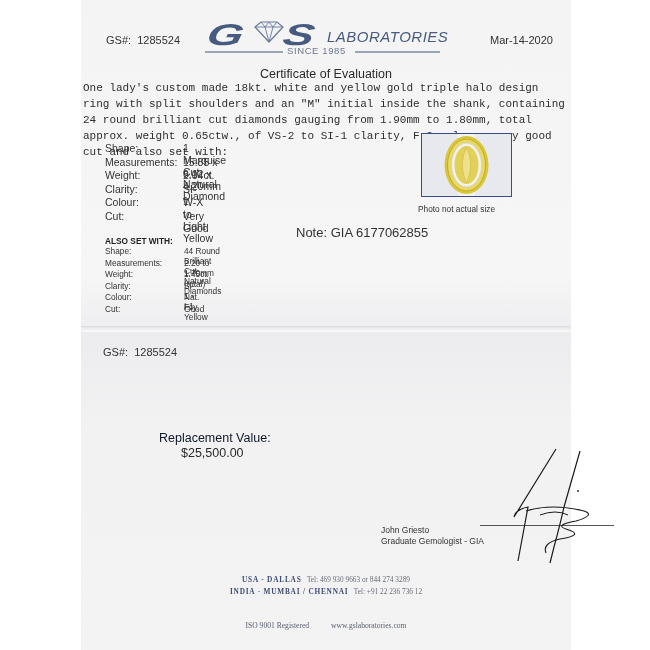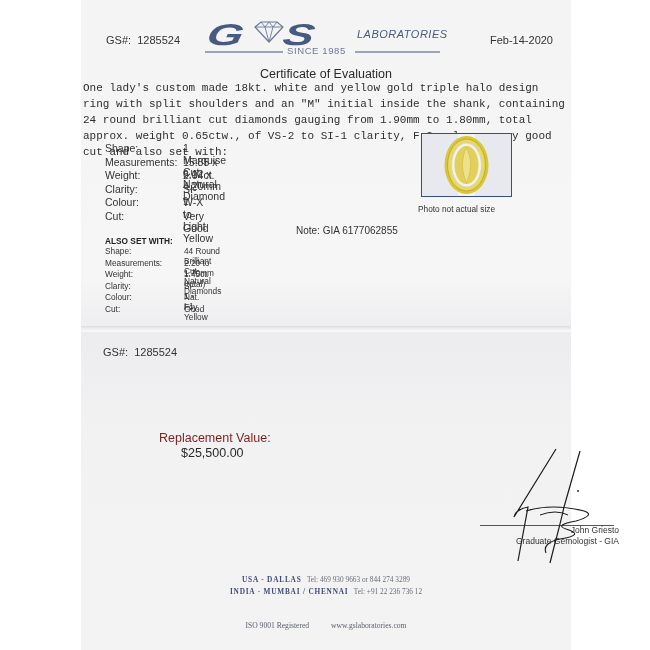--- a/index.html
+++ b/index.html
@@ -32,63 +32,63 @@
     .logo { position: absolute; left: 124px; top: 16px; width: 240px; height: 44px; }
     .logo-g, .logo-s {
       position: absolute; top: 2px; font-family: "Liberation Sans", sans-serif;
       font-weight: bold; font-style: italic; font-size: 30px; color: #475a80;
       transform: skewX(-12deg) scaleX(1.55); transform-origin: left top; letter-spacing: 0;
     }
     .logo-g { left: 6px; }
     .logo-s { left: 82px; }
     .logo-diamond { position: absolute; left: 47px; top: 4px; width: 34px; height: 24px; }
     .logo-labs {
-      position: absolute; left: 122px; top: 12px; font-size: 11px; font-style: italic;
-      color: #475a80; letter-spacing: 0.5px; margin-left: 30px;
+      position: absolute; left: 122px; top: 12px; font-size: 15px; font-style: italic;
+      color: #475a80; letter-spacing: 0.5px;
     }
     .logo-line-l { position: absolute; left: 0; top: 35px; width: 78px; height: 2px; background: #9ca5b8; }
     .logo-line-r { position: absolute; left: 150px; top: 35px; width: 85px; height: 2px; background: #9ca5b8; }
     .logo-since {
       position: absolute; left: 82px; top: 29px; font-size: 9.5px; color: #6f7892; letter-spacing: 0.6px; text-align: center;
     }
 
     .cert-title { left: 0; width: 490px; text-align: center; top: 67px; font-size: 12.5px; color: #2a2a2a; }
     .desc {
       position: absolute; left: 2px; top: 80px; width: 486px; font-size: 11px; line-height: 16px; color: #2e2e2e; font-family: Liberation Mono, monospace;
     }
 
     .spec { position: absolute; left: 24px; top: 142px; font-size: 10.5px; color: #333; }
     .spec-row { height: 13.6px; position: relative; }
     .spec-label { position: absolute; left: 0; }
     .spec-value { position: absolute; left: 78px; }
 
-    .note { left: 215px; top: 181px; font-size: 10px; color: #333; margin-top: 44px; }
+    .note { left: 215px; top: 181px; font-size: 13px; color: #333; margin-top: 44px; }
 
     .photo-frame {
       position: absolute; left: 340px; top: 133px; width: 89px; height: 62px;
       border: 1px solid #3a4d86; background: #e9eaee; overflow: hidden;
     }
     .photo-caption { left: 337px; top: 204px; font-size: 8.3px; color: #333; }
 
     .also-title { left: 24px; top: 236px; font-size: 8.3px; font-weight: bold; color: #222; }
     .also { position: absolute; left: 24px; top: 246px; font-size: 8.3px; color: #333; }
     .also-row { height: 11.6px; position: relative; }
     .also-label { position: absolute; left: 0; }
     .also-value { position: absolute; left: 79px; }
 
     .gs-bottom { left: 22px; top: 346px; font-size: 11px; color: #333; }
 
-    .rv-title { left: 78px; top: 431px; font-size: 12.5px; color: #7f1d1d; }
+    .rv-title { left: 78px; top: 431px; font-size: 12.5px; color: #0f172a; }
     .rv-amount { left: 100px; top: 446px; font-size: 12.5px; color: #2a2a2a; }
     .totals { position: absolute; left: 22px; top: 465px; font-size: 10px; color: #2e2e2e; }
     .totals-row { height: 16px; }
 
     .signature { position: absolute; left: 375px; top: 445px; width: 160px; height: 120px; }
     .sig-line { position: absolute; left: 399px; top: 525px; width: 134px; height: 1px; background: #555; }
-    .sig-block { position: absolute; left: 300px; top: 525px; width: 238px; text-align: right; font-size: 8.5px; line-height: 10.5px; color: #333; }
+    .sig-block { position: absolute; left: 300px; top: 525px; width: 238px; text-align: left; font-size: 8.5px; line-height: 10.5px; color: #333; }
 
     .footer { position: absolute; left: 0; top: 574px; width: 490px; text-align: center; font-family: "Liberation Serif", serif; font-size: 7.3px; line-height: 12px; color: #6a6f80; }
     .footer .city { color: #3f4b78; font-weight: bold; letter-spacing: 0.8px; }
     .footer .tel { color: #6b6e7a; text-align: center; }
     .footer-iso { position: absolute; left: 0; top: 621px; width: 490px; text-align: center; font-family: "Liberation Serif", serif; font-size: 7.6px; color: #5c6070; }
     .footer-iso span + span { margin-left: 20px; }
   </style>
 </head>
 <body>
 
@@ -108,21 +108,21 @@
       <path d="M3 7 L9 2 L25 2 L31 7 L17 22 Z" fill="#f2f3f6" stroke="#6b7896" stroke-width="1.2"></path>
       <path d="M3 7 L31 7 M9 2 L13 7 L17 2 L21 7 L25 2 M13 7 L17 22 L21 7" fill="none" stroke="#6b7896" stroke-width="0.9"></path>
     </svg>
     <span class="logo-s">S</span>
     <span class="logo-labs">LABORATORIES</span>
     <div class="logo-line-l"></div>
     <span class="logo-since">SINCE 1985</span>
     <div class="logo-line-r"></div>
   </div>
 
-  <div class="abs date">Feb-14-2020</div>
+  <div class="abs date">Mar-14-2020</div>
 
   <div class="abs cert-title">Certificate of Evaluation</div>
   <div class="desc">One lady's custom made 18kt. white and yellow gold triple halo design ring with split shoulders and an "M" initial inside the shank, containing 24 round brilliant cut diamonds gauging from 1.90mm to 1.80mm, total approx. weight 0.65ctw., of VS-2 to SI-1 clarity, F-G colour, very good cut and also set with:</div>
 
   <div class="spec">
     <div class="spec-row">
       <span class="spec-label">Shape:</span>
       <span class="spec-value">1 Marquise Cut Natural Diamond</span>
     </div>
     <div class="spec-row">

